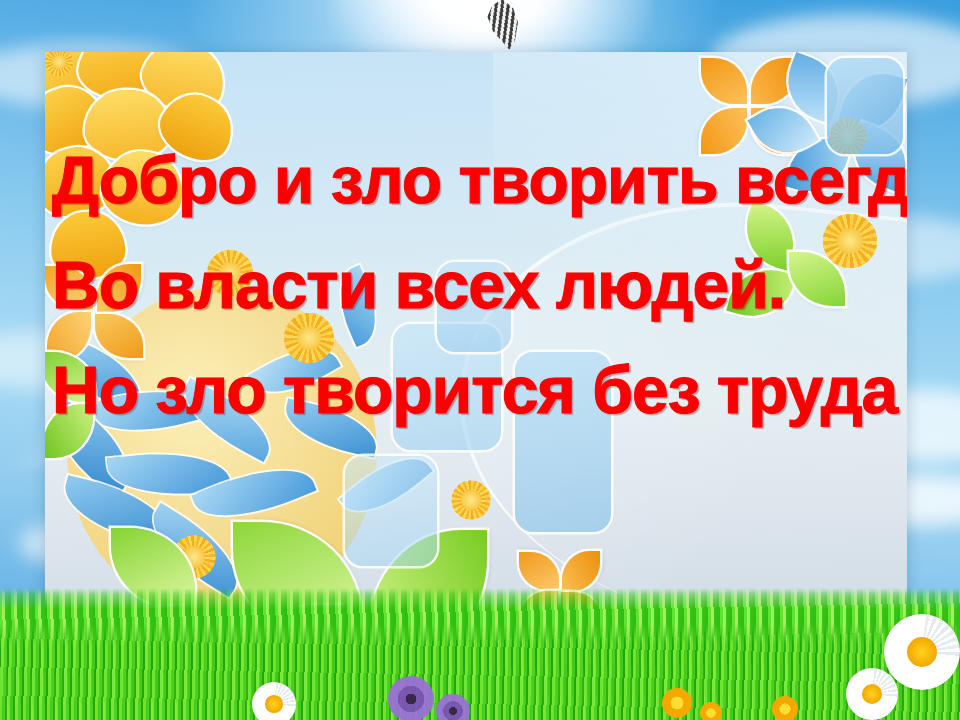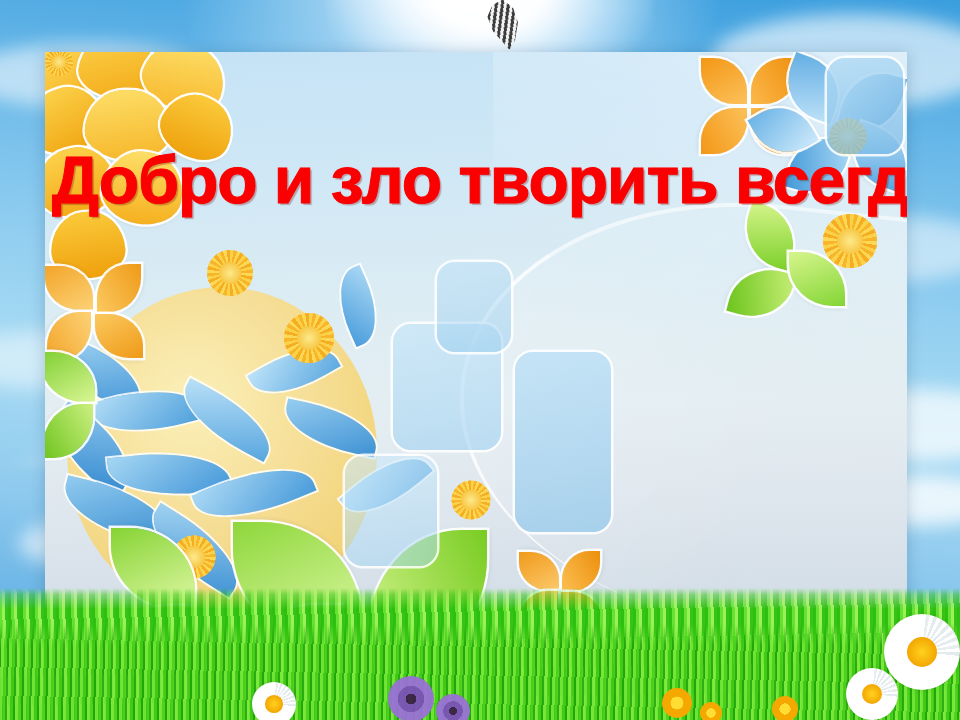--- a/index.html
+++ b/index.html
@@ -272,20 +272,22 @@
 
     <div>
       <div class="roundsq" style="--g:linear-gradient(170deg,rgba(200,230,248,.7),rgba(150,205,240,.55));left:348px;top:272px;width:108px;height:126px;"></div>
       <div class="roundsq" style="--g:linear-gradient(170deg,rgba(186,223,246,.75),rgba(130,193,234,.6));left:470px;top:300px;width:96px;height:180px;"></div>
       <div class="roundsq" style="--g:linear-gradient(170deg,rgba(205,233,249,.6),rgba(160,210,242,.5));left:300px;top:404px;width:92px;height:110px;"></div>
       <div class="roundsq" style="--g:linear-gradient(170deg,rgba(192,226,247,.55),rgba(140,198,236,.45));left:392px;top:210px;width:74px;height:90px;"></div>
     </div>
 
     <div class="poem" style="left:7px;top:76px;">
       <div class="line" style="--fs: 66px; --sx: 1;">Добро и зло творить всегда</div>
+      <div class="line" style="--fs: 66px; --sx: 1;">Во власти всех людей.</div>
+      <div class="line" style="--fs: 66px; --sx: 1;">Но зло творится без труда</div>
     </div>
   </div>
 
   <div class="grass"></div>
   <div class="grass2"></div>
 
   <div class="daisy" style="--s:76px;left:884px;top:614px;">
     <div class="pet"></div>
       <div class="cen"></div>
   </div>

